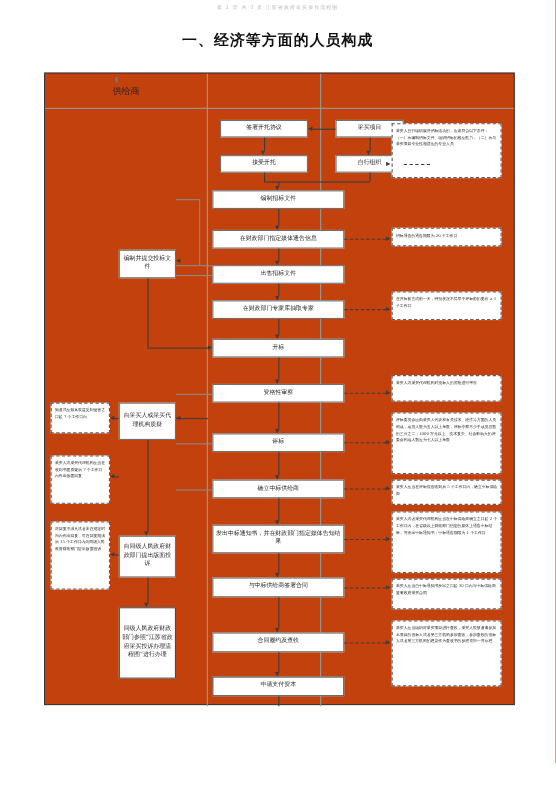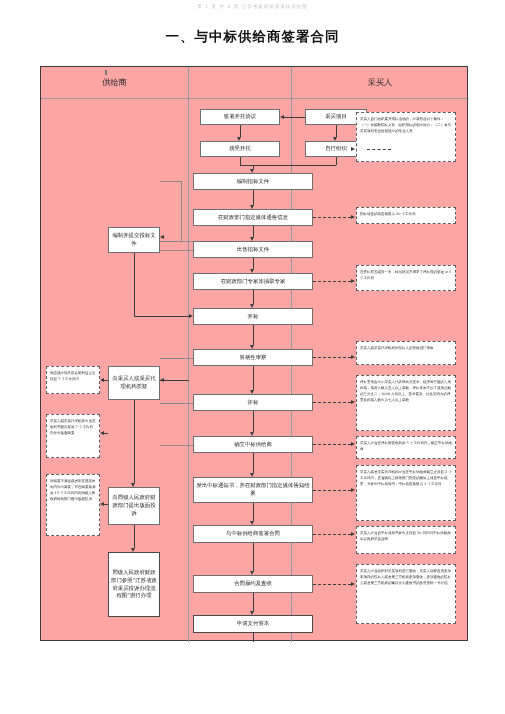--- a/index.html
+++ b/index.html
@@ -22,21 +22,21 @@
   .doc-title{
     position:absolute;top:28px;left:0;width:505px;
     text-align:center;
     font-family:"DejaVu Serif","Liberation Serif",serif;
     font-size:13.5px;font-weight:bold;color:#111;letter-spacing:1px;
   }
 
   
   .frame{
     position:absolute;left:40px;top:66px;width:428px;height:575px;
-    border:1.3px solid #3a3a3a;box-sizing:border-box;background:#fca5a5;
+    border:1.3px solid #3a3a3a;box-sizing:border-box;background:#c2410c;
   }
   .hdr-row{
     position:absolute;left:0;top:0;width:100%;height:32px;
     border-bottom:1px solid #9a9a9a;box-sizing:border-box;
   }
   .hdr-cell{
     position:absolute;top:0;height:32px;display:flex;
     align-items:center;justify-content:center;flex-direction:column;
     font-size:8.2px;color:#222;line-height:1.35;text-align:center;
     font-family:"DejaVu Serif","Liberation Serif",serif;
@@ -77,32 +77,29 @@
   .arw.right{border-top:2.6px solid transparent;border-bottom:2.6px solid transparent;border-left:4px solid #3c3c3c;}
 
   .dash{position:absolute;height:0;border-top:1px dashed #3c3c3c;}
 </style>
 </head>
 <body>
 
 <div id="page">
 
   <div class="faint-header">第 1 页 共 3 页      江苏省政府采买操作流程图</div>
-  <div class="doc-title">一、与中标供给商签署合同</div>
+  <div class="doc-title">一、经济等方面的人员构成</div>
 
   <div class="frame">
 
     <div class="hdr-row">
       <div class="tick"></div>
       <div class="hdr-cell" style="left:0;width:147px;">
         <span>供给商</span>
       </div>
-      <div class="hdr-cell" style="left:250px;width:178px;">
-        <span>采买人</span>
-      </div>
     </div>
 
     <div class="vline c1"></div>
     <div class="vline c2"></div>
 
     <div class="node" style="left:159px;top:42px;width:80px;height:16px;">
       <span>签署开托协议</span>
     </div>
     <div class="node" style="left:264px;top:42px;width:62px;height:16px;">
       <span>采买项目</span>

